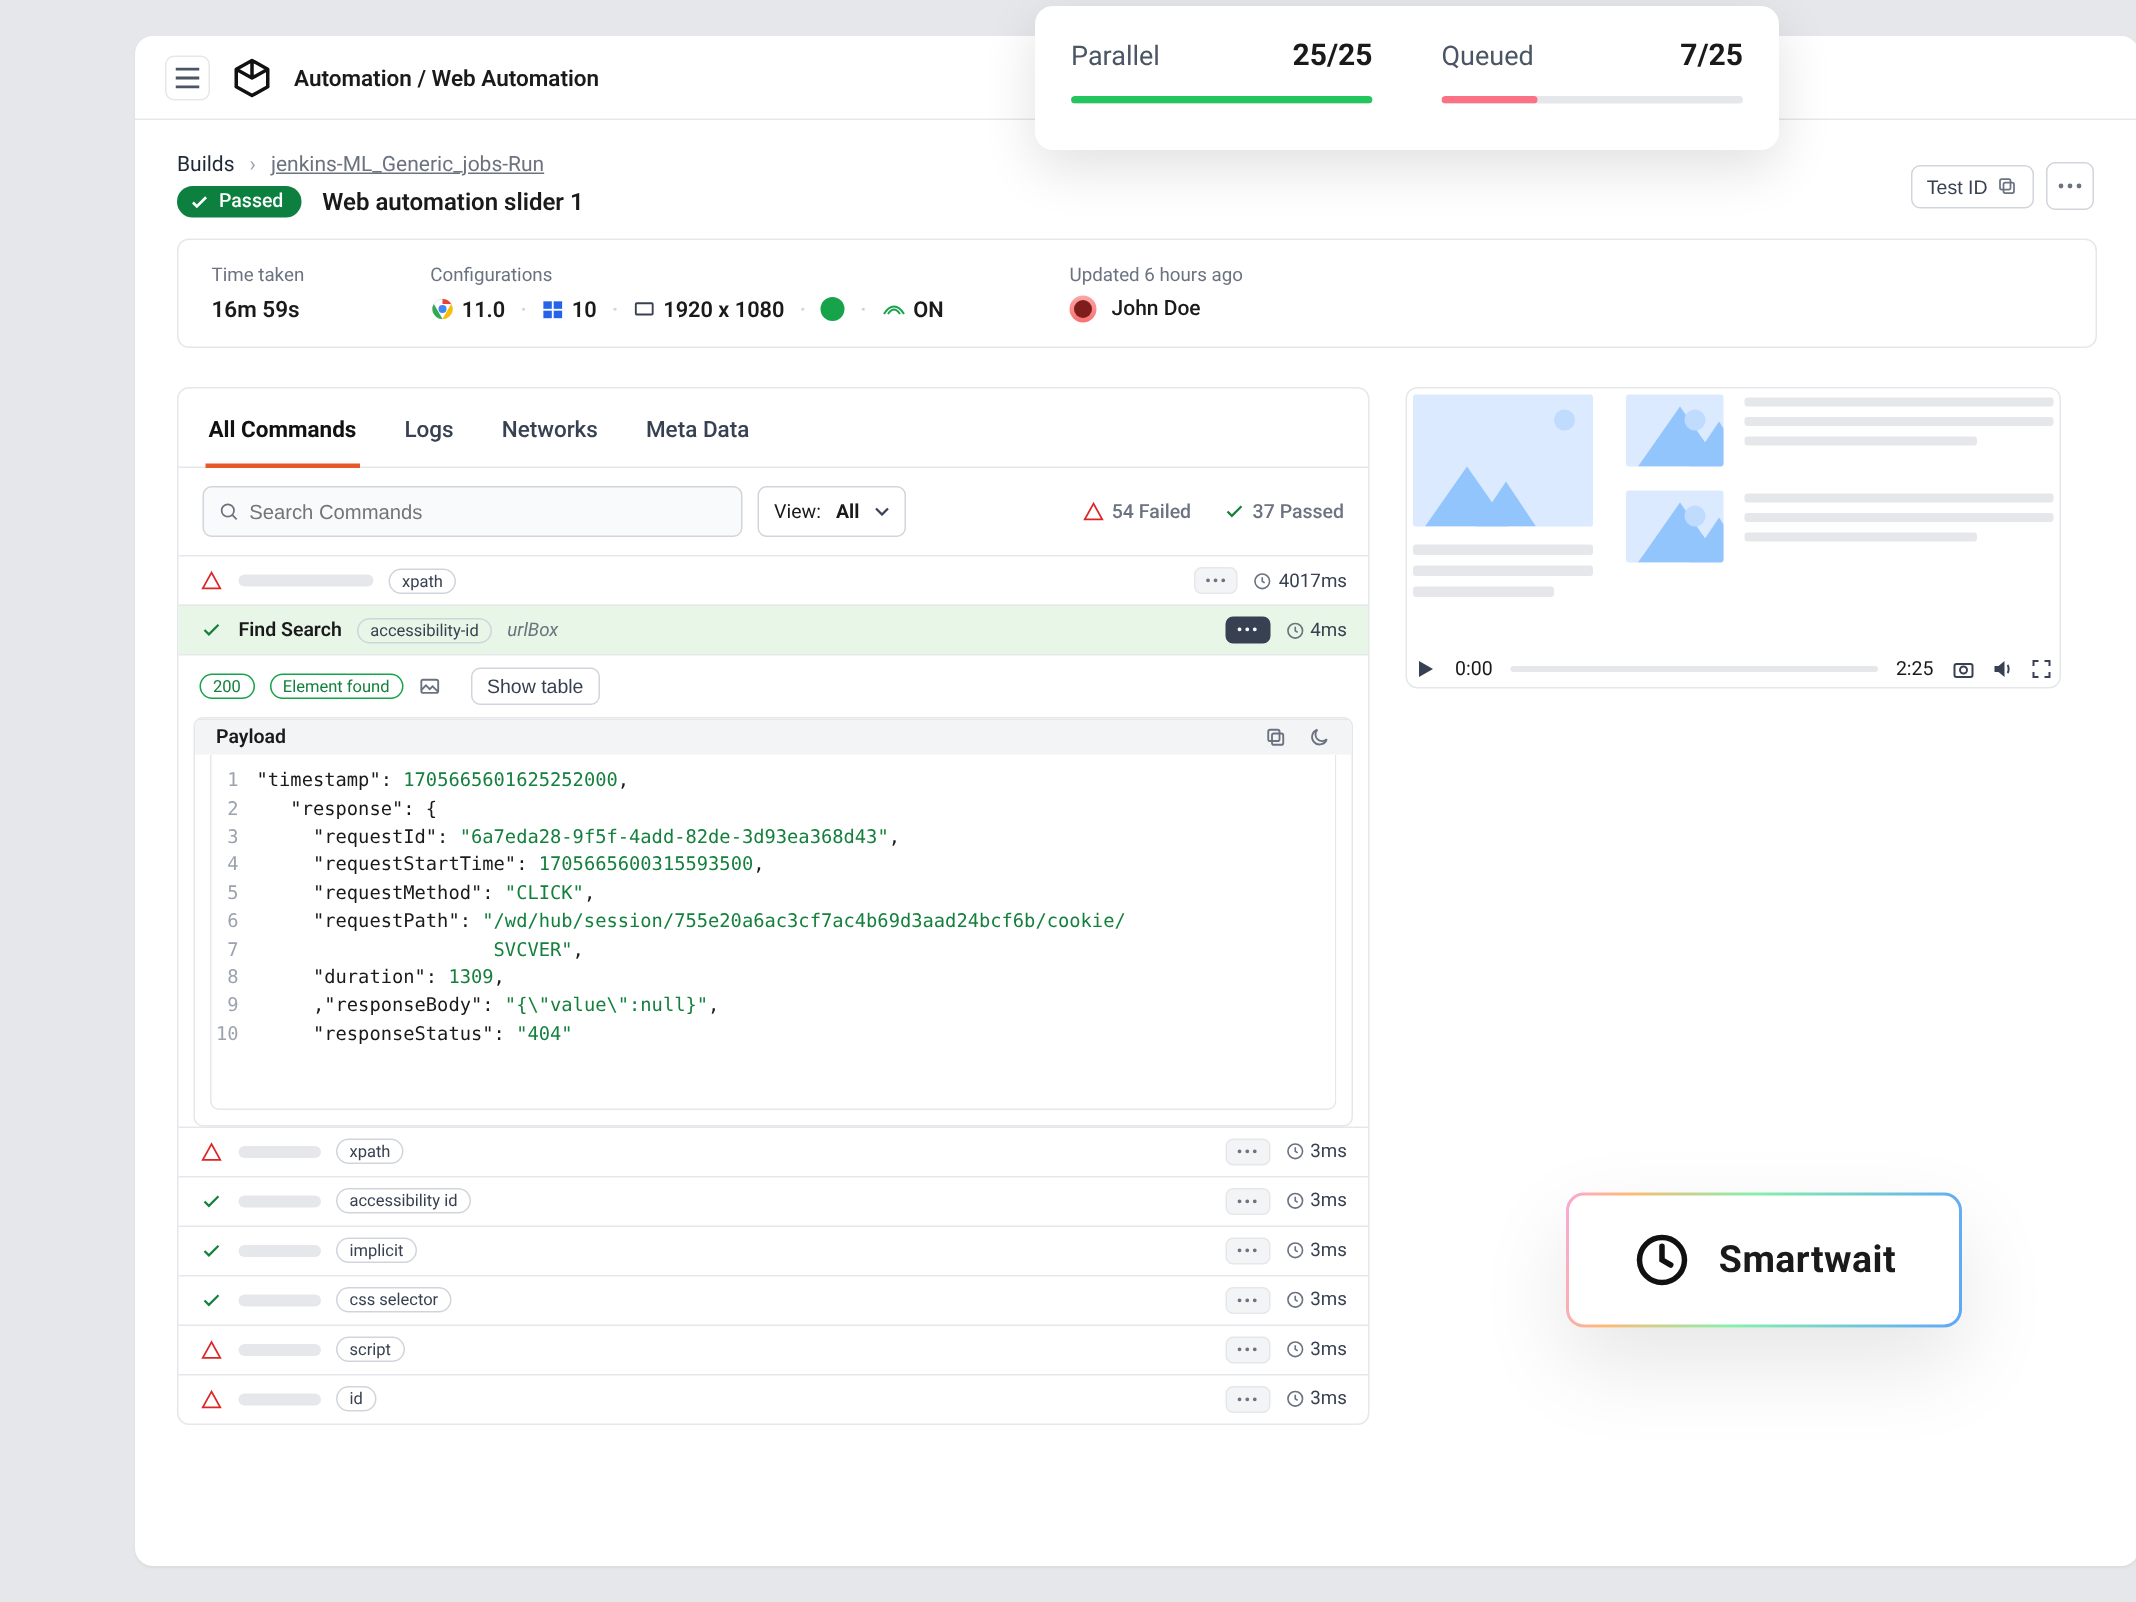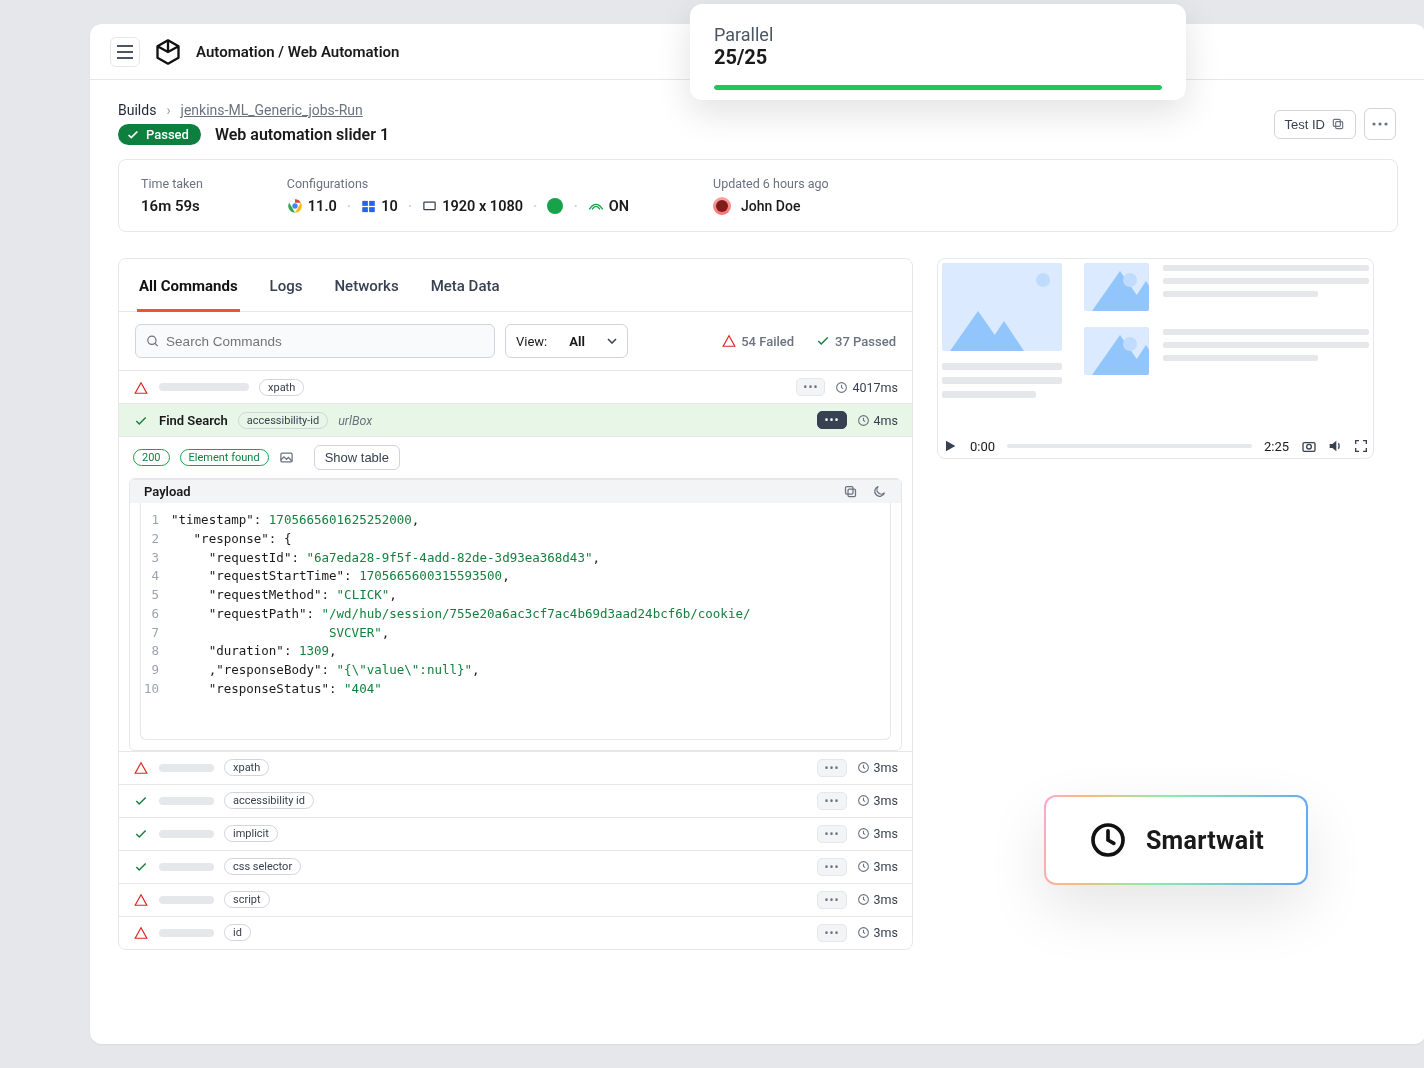--- a/index.html
+++ b/index.html
@@ -66,21 +66,21 @@
 
 .two-col { display:flex; gap:24px; margin-top:26px; align-items:flex-start;}
 .panel-left { flex:0 0 795px; border:1px solid #e5e7eb; border-radius:8px; background:#fff; min-height:400px;}
 .panel-right { flex:0 0 437px; }
 .tabs { display:flex; border-bottom:1px solid #e5e7eb; padding:0 18px; gap:28px; }
 .tab { padding:18px 2px 14px; font-size:15px; color:#374151; font-weight:500; cursor:pointer;}
 .tab.active { color:#111; font-weight:700; border-bottom:3px solid #e75a27; margin-bottom:-1px;}
 .toolbar { display:flex; gap:10px; padding:12px 16px; }
 .search { flex:0 0 360px; display:flex; align-items:center; border:1px solid #d1d5db; border-radius:6px; background:#f9fafb; height:34px; padding:0 10px; color:#6b7280; gap:6px;}
 .search input { border:none; background:transparent; outline:none; width:100%; font-size:13.5px;}
-.view-btn { border:1px solid #d1d5db; border-radius:6px; padding:7px 10px; font-size:13px; display:flex; align-items:center; gap:22px; }
+.view-btn { border:1px solid #d1d5db; border-radius:6px; padding:7px 10px; font-size:13px; display:flex; align-items:center; gap:10px; }
 .counts { margin-left:auto; display:flex; gap:22px; font-size:13px; font-weight:500;}
 .counts .fail { color:#6b7280; display:flex; align-items:center; gap:5px;}
 .counts .pass { color:#6b7280; display:flex; align-items:center; gap:5px;}
 .tri-red { color:#dc2626; }
 .chk-green { color:#15803d; }
 
 .cmd-row { display:flex; align-items:center; padding:7px 14px; border-top:1px solid #e5e7eb; gap:10px; font-size:13px;}
 .cmd-row .status { width:16px; text-align:center; }
 .cmd-row .bar { height:8px; background:#e5e7eb; border-radius:4px; }
 .chip { border:1px solid #d1d5db; border-radius:10px; padding:1px 8px; font-size:11px; color:#374151;}
@@ -119,21 +119,21 @@
 
 .player { margin-top:40px; display:flex; align-items:center; gap:12px; font-size:13px;}
 .progress { flex:1; height:4px; background:#e5e7eb; border-radius:2px; position:relative;}
 .player .icons { display:flex; gap:10px; color:#374151;}
 
 .overlay-card {
   position:absolute; top:4px; left:690px; width:496px; height:96px; background:#fff;
   border-radius:12px; box-shadow:0 12px 36px rgba(0,0,0,.12); display:flex; padding:20px 24px 16px; gap:46px;
 }
 .overlay-card .metric { flex:1; }
-.overlay-card .mrow { display:flex; justify-content:space-between; align-items:flex-start; font-size:18px;flex-direction:column;}
+.overlay-card .mrow { display:flex; justify-content:space-between; align-items:flex-end; font-size:18px;}
 .overlay-card .mlabel{ color:#4b5563; }
 .overlay-card .mval{ font-weight:700; font-size:20px;}
 .overlay-card .mbar{ height:5px; background:#e5e7eb; border-radius:3px; margin-top:16px; position:relative; overflow:hidden;}
 .overlay-card .mbar .fill{ position:absolute; left:0; top:0; bottom:0; border-radius:3px;}
 .fill.green{ background:#22c55e; width:100%;}
 .fill.red{ background:#fb7185; width:32%;}
 
 .smartwait {
   position:absolute; right:116px; top:795px; width:264px; height:90px;
   border-radius:12px; padding:2px;
@@ -562,20 +562,29 @@
 <div class="overlay-card">
   <div class="metric">
     <div class="mrow">
         <span class="mlabel">Parallel</span>
         <span class="mval">25/25</span>
       </div>
     <div class="mbar">
         <div class="fill green"></div>
       </div>
   </div>
+  <div class="metric">
+    <div class="mrow">
+        <span class="mlabel">Queued</span>
+        <span class="mval">7/25</span>
+      </div>
+    <div class="mbar">
+        <div class="fill red"></div>
+      </div>
+  </div>
 </div>
 
 <div class="smartwait">
   <div class="inner">
     <span class="clock-icon">
       <svg viewBox="0 0 24 24">
           <circle cx="12" cy="12" r="9" stroke="#111" stroke-width="2.2" fill="none"></circle>
           <path d="M12 6.5V12l3.5 2" stroke="#111" stroke-width="2.2" fill="none" stroke-linecap="round"></path>
         </svg>
     </span>

